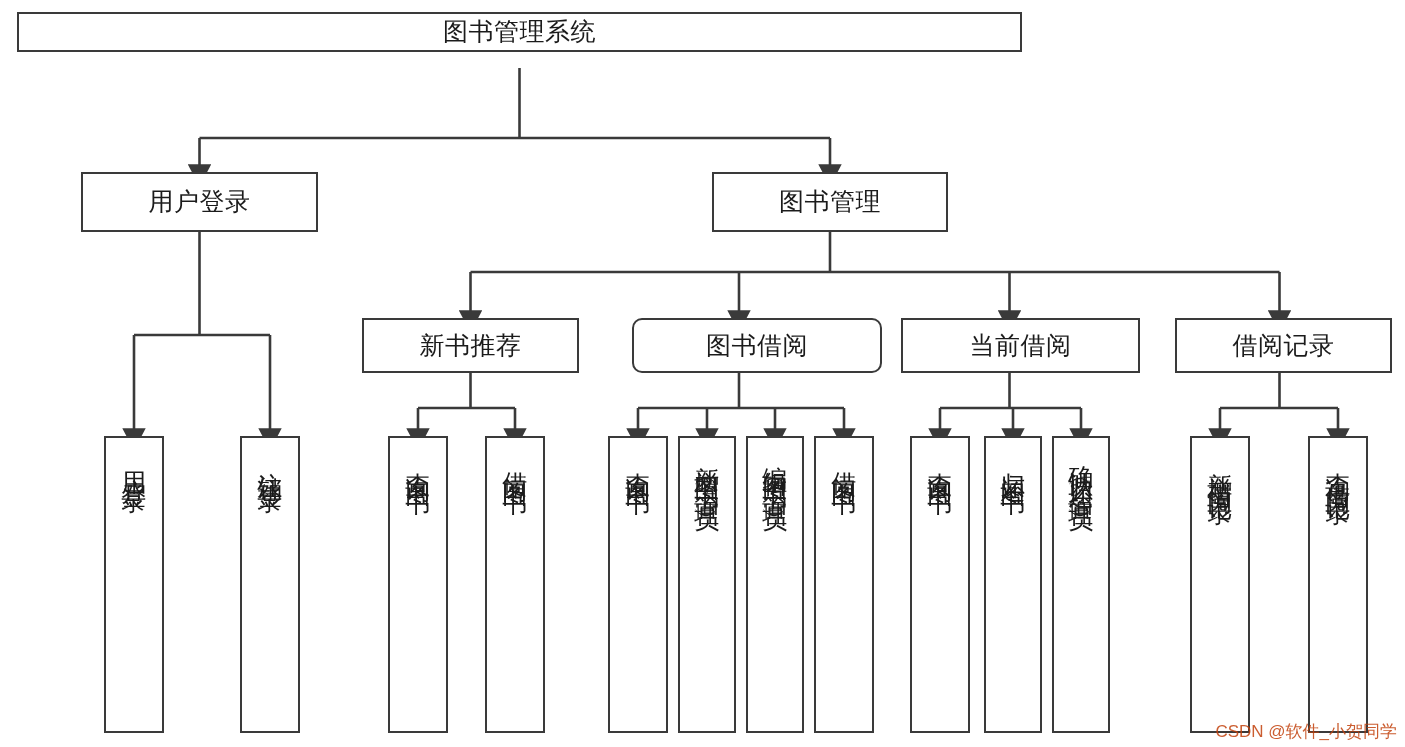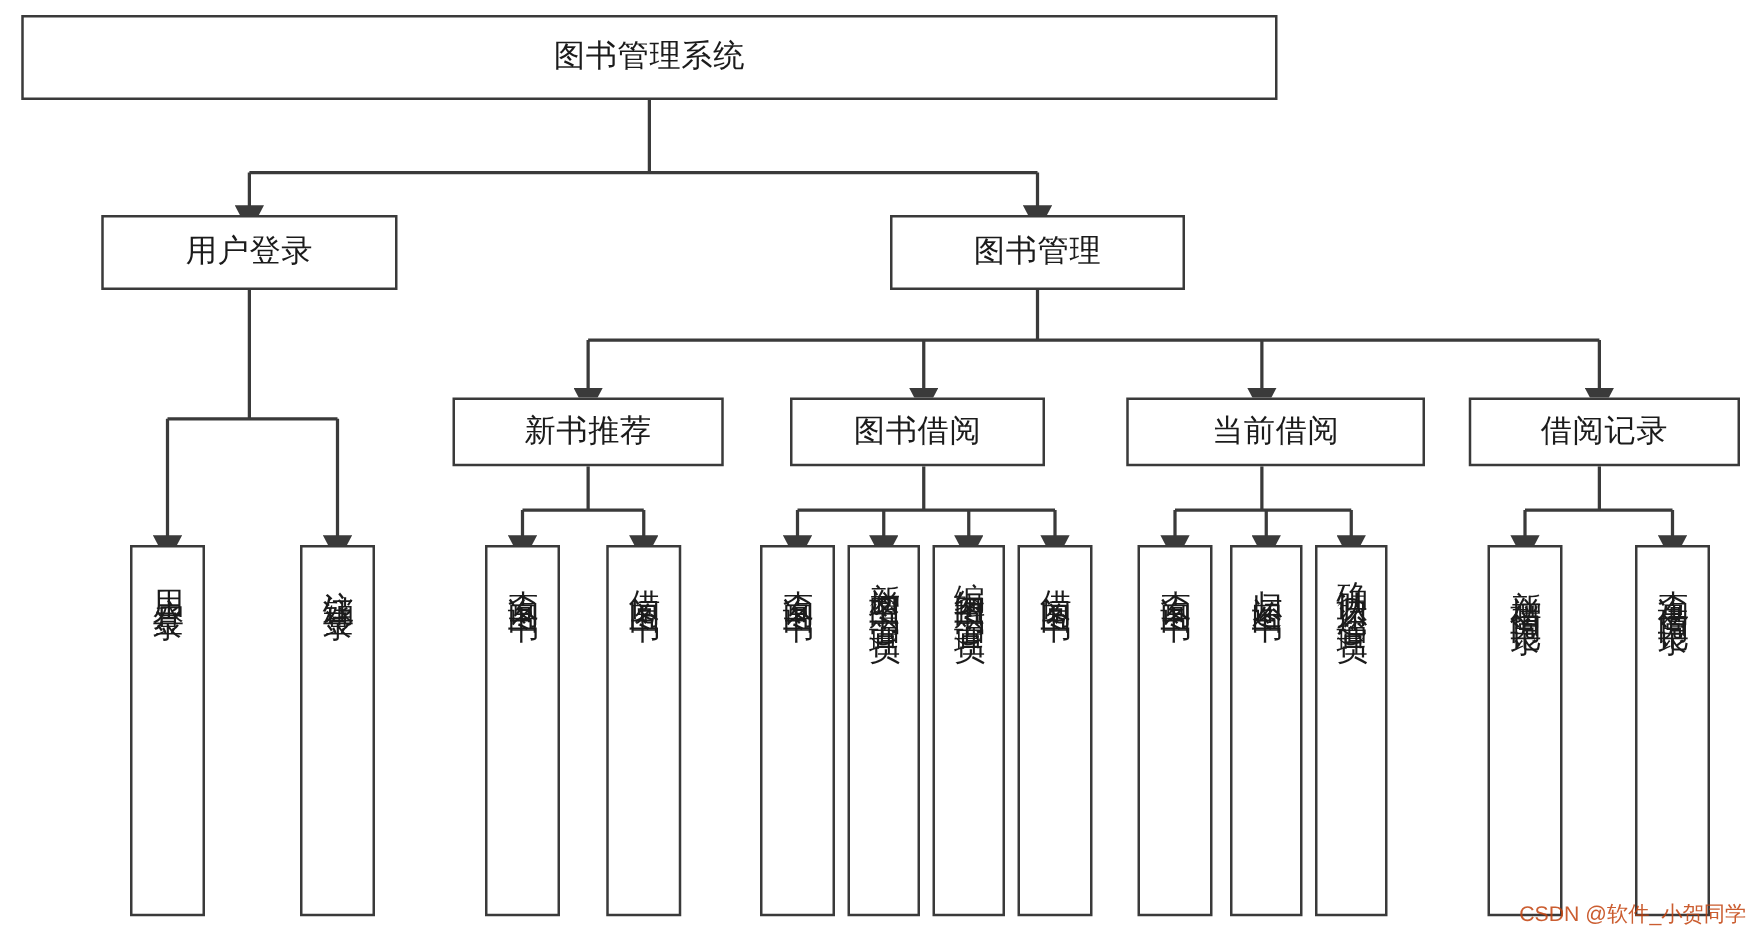--- a/index.html
+++ b/index.html
@@ -113,35 +113,35 @@
         <path d="M940,408 L940,434" marker-end="url(#arrow)"></path>
         <path d="M1013,408 L1013,434" marker-end="url(#arrow)"></path>
         <path d="M1081,408 L1081,434" marker-end="url(#arrow)"></path>
         <path d="M1279.5,373 L1279.5,408"></path>
         <path d="M1220,408 L1338,408"></path>
         <path d="M1220,408 L1220,434" marker-end="url(#arrow)"></path>
         <path d="M1338,408 L1338,434" marker-end="url(#arrow)"></path>
       </g>
   </svg>
 
-  <div class="node horiz root" style="left: 17px; top: 12px; width: 1005px; height: 68px;">
+  <div class="node horiz root" style="left: 17px; top: 12px; width: 1005px; height: 40px;">
     <span class="label">图书管理系统</span>
   </div>
 
   <div class="node horiz" style="left: 81px; top: 172px; width: 237px; height: 60px;">
     <span class="label">用户登录</span>
   </div>
   <div class="node horiz" style="left: 712px; top: 172px; width: 236px; height: 60px;">
     <span class="label">图书管理</span>
   </div>
 
   <div class="node horiz" style="left: 362px; top: 318px; width: 217px; height: 55px;">
     <span class="label">新书推荐</span>
   </div>
-  <div class="node horiz" style="left: 632px; top: 318px; width: 204px; height: 55px;">
+  <div class="node horiz" style="left: 632px; top: 318px; width: 250px; height: 55px; border-radius: 10px;">
     <span class="label">图书借阅</span>
   </div>
   <div class="node horiz" style="left: 901px; top: 318px; width: 239px; height: 55px;">
     <span class="label">当前借阅</span>
   </div>
   <div class="node horiz" style="left: 1175px; top: 318px; width: 217px; height: 55px;">
     <span class="label">借阅记录</span>
   </div>
 
   <div class="node leaf" style="left: 104px; top: 436px; width: 60px; height: 297px;">

